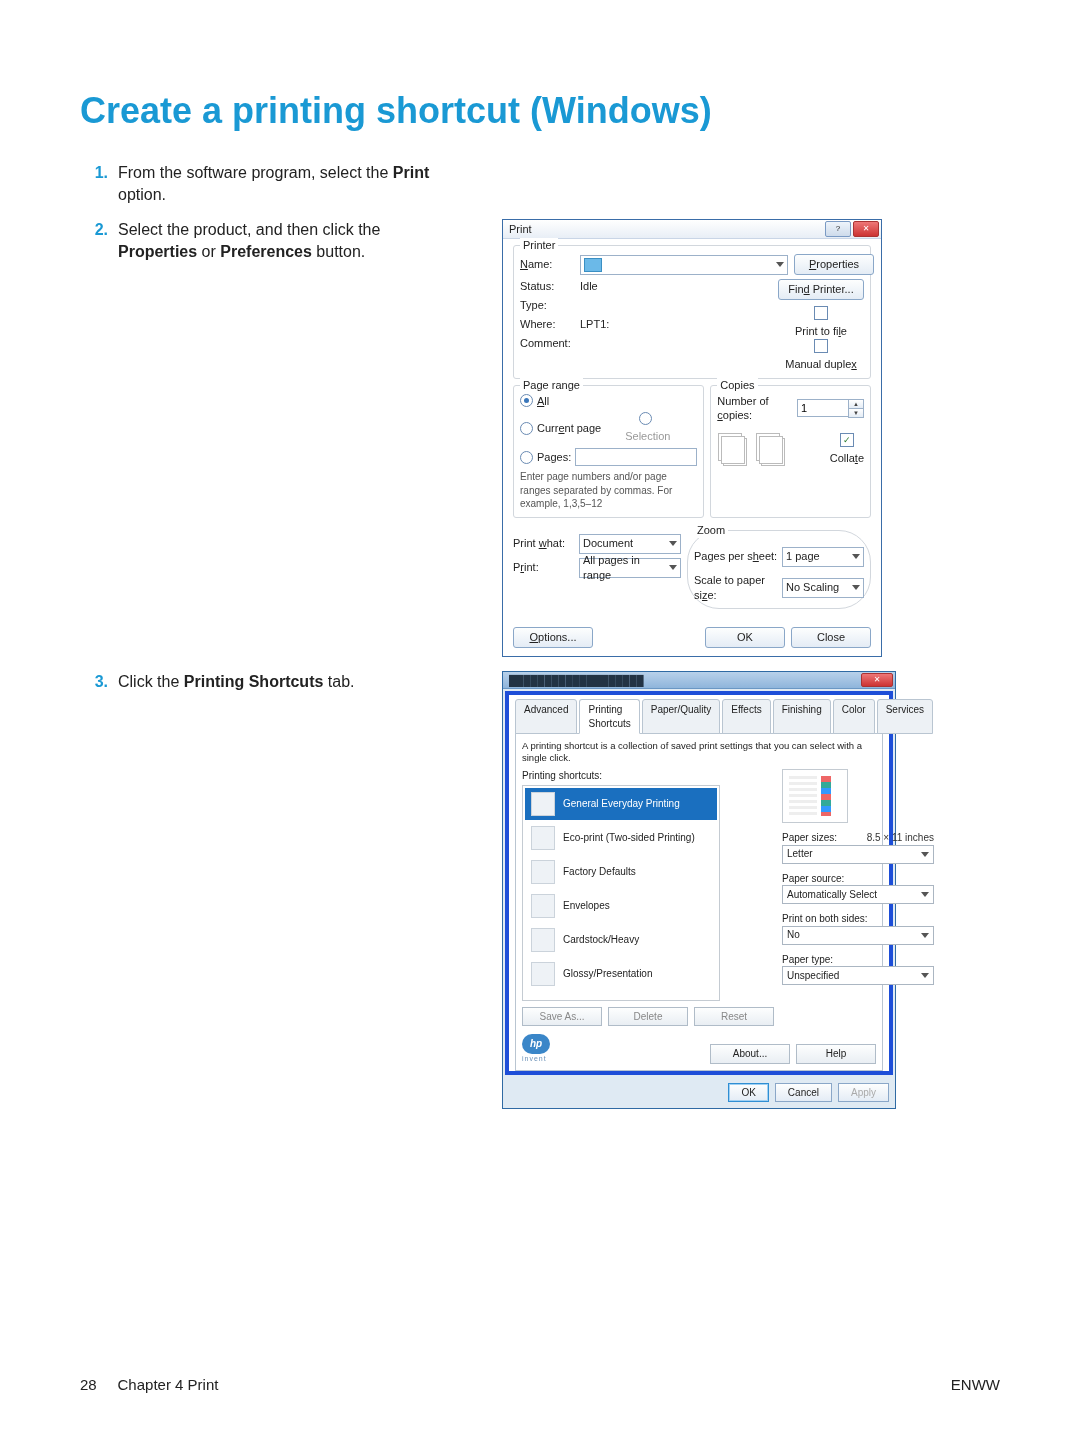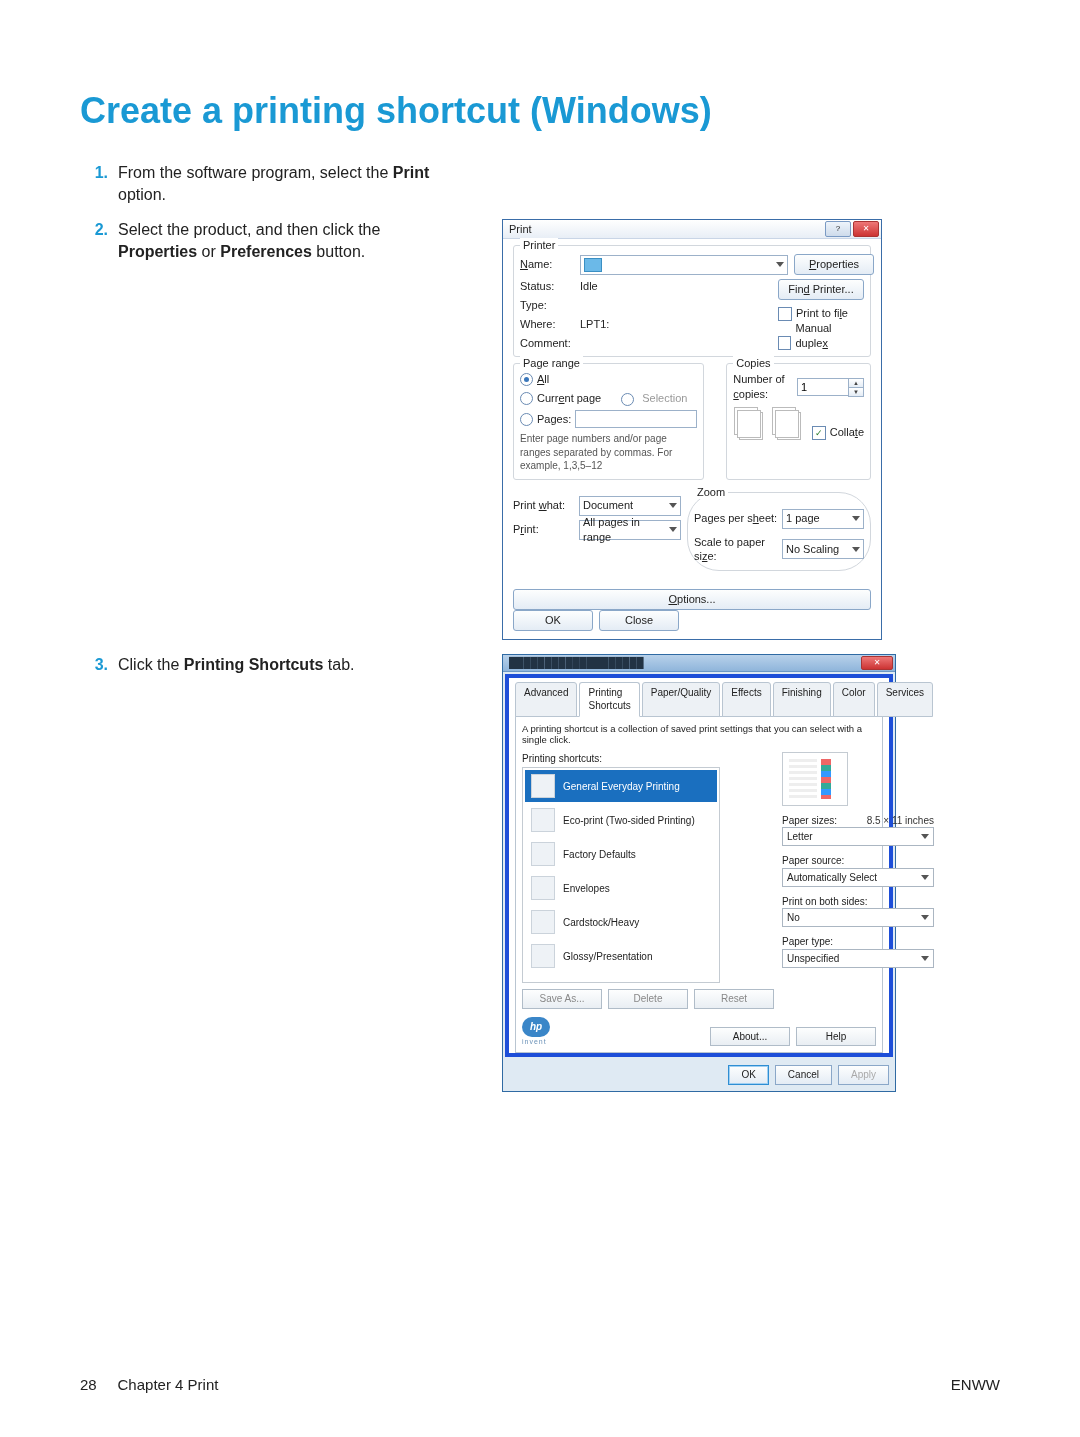--- a/index.html
+++ b/index.html
@@ -93,21 +93,21 @@
   .combo .arr, .dropdn::after {
     content:""; width:0; height:0; border-left:4px solid transparent; border-right:4px solid transparent;
     border-top:5px solid #555;
   }
   .combo .arr { display:inline-block; }
   .btn {
     border: 1px solid #8aa7c8; border-radius: 3px; padding: 2px 8px;
     background: linear-gradient(#fdfefe,#e4ecf5); font-size: 11px;
     min-width: 62px; text-align:center;
   }
-  .chk { display:flex; align-items:flex-end; gap:4px; }
+  .chk { display:flex; align-items:center; gap:4px;flex-direction:column; }
   .chkbox {
     width:12px; height:12px; border:1px solid #6a8bb3; background:#fff; display:inline-flex;
     align-items:center; justify-content:center; font-size:9px; color:#2a7a2a;
   }
   .radio {
     width:11px;height:11px;border:1px solid #6a8bb3;border-radius:50%;background:#fff;display:inline-flex;
     align-items:center;justify-content:center;
   }
   .radio .dot { width:5px;height:5px;border-radius:50%;background:#3a77bb; }
   .pagesin { width:120px; height:16px; border:1px solid #9cb1c9; background:#fff; margin-left:4px; }
@@ -125,21 +125,21 @@
   }
   .spin input {
     width:44px; height:16px; border:1px solid #9cb1c9; border-right:none; padding:0 3px; font-size:11px;
   }
   .spinbtns { display:flex; flex-direction:column; }
   .spinbtns div {
     width:14px;height:8px;border:1px solid #9cb1c9;background:linear-gradient(#fff,#e4ecf5);
     display:flex;align-items:center;justify-content:center;font-size:6px;color:#444;
   }
   .spinbtns div:first-child{border-bottom:none;}
-  .dlg1-footer { display:flex; justify-content:space-between; padding: 4px 10px 8px 10px; flex-direction: column; }
+  .dlg1-footer { display:flex; justify-content:space-between; padding: 4px 10px 8px 10px; }
 
   
   .dlg2 {
     width: 392px; border:1px solid #2f6aa3;
     background:#dfeaf3; font-size:10px; color:#222;
   }
   .dlg2-title {
     height:16px; background:linear-gradient(#b8d1ea,#8fb5db);
     display:flex; justify-content:space-between; align-items:center; padding:0 2px 0 6px;
     border-bottom:1px solid #6a97c4;
@@ -284,21 +284,21 @@
                       <span>Print to fi<u class="k">l</u>e</span>
                     </div>
                   <div class="chk" style="">
                       <span class="chkbox"></span>
                       <span>Manual duple<u class="k">x</u></span>
                     </div>
                 </div>
               </div>
             </div>
 
-            <div style="display:flex; gap:22px;">
+            <div style="display:flex; gap:6px;">
 
               <div class="grp" style="flex:1;">
                 <div class="grp-legend">Page range</div>
                 <div class="row">
                     <span class="radio">
                       <span class="dot"></span>
                     </span>
                     <span style="margin-left:4px;"><u class="k">A</u>ll</span>
                   </div>
                 <div class="row">

